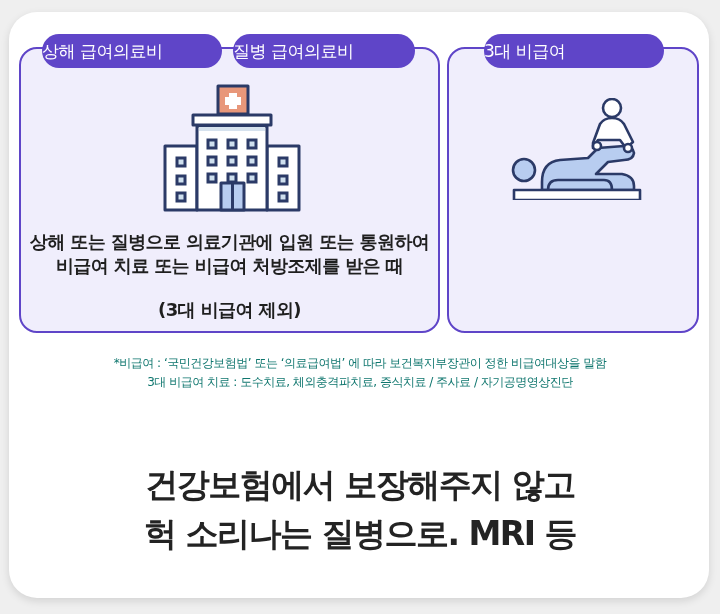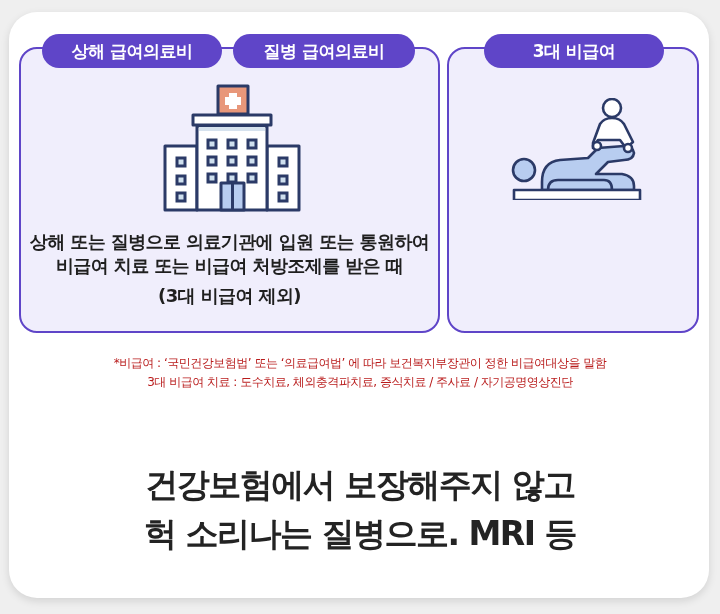--- a/index.html
+++ b/index.html
@@ -23,48 +23,47 @@
       border-radius: 18px;
       box-sizing: border-box;
     }
     .panel-left { left: 19px; top: 47px; width: 421px; height: 286px; }
     .panel-right { left: 447px; top: 47px; width: 252px; height: 286px; }
     .pill {
       position: absolute;
       height: 34px; line-height: 34px;
       background: #5f45c8;
       color: #ffffff;
-      font-weight: bold;
+      font-weight: normal;
       font-size: 17px;
-      text-align: center;
       border-radius: 17px;
       letter-spacing: -0.5px;
     }
     .pill-1 { left: 42px; top: 34px; width: 180px; }
     .pill-2 { left: 233px; top: 34px; width: 182px; }
     .pill-3 { left: 484px; top: 34px; width: 180px; }
     .icon { position: absolute; }
     .hospital { left: 162px; top: 84px; width: 140px; height: 128px; }
     .therapy { left: 500px; top: 98px; width: 145px; height: 102px; }
     .desc {
       position: absolute;
       text-align: center;
       font-weight: bold;
       color: #1f1f1f;
       font-size: 18px;
       line-height: 24px;
       letter-spacing: -0.6px;
     }
     .desc-left { left: 22px; width: 415px; top: 230px; }
-    .desc-left .sub { display: block; margin-top: 6px; }
+    .desc-left .sub { display: block; margin-top: 20px; }
     .desc-right { left: 450px; width: 246px; top: 230px; }
     .notes {
       position: absolute; left: 20px; width: 680px; top: 354px;
       text-align: center;
-      color: #b91c1c;
+      color: #0f766e;
       font-size: 12px;
       line-height: 19px;
       letter-spacing: -0.5px;
     }
     .headline {
       position: absolute; left: 20px; width: 680px; top: 412px;
       text-align: center;
       font-weight: bold;
       font-size: 33px;
       line-height: 49px;

